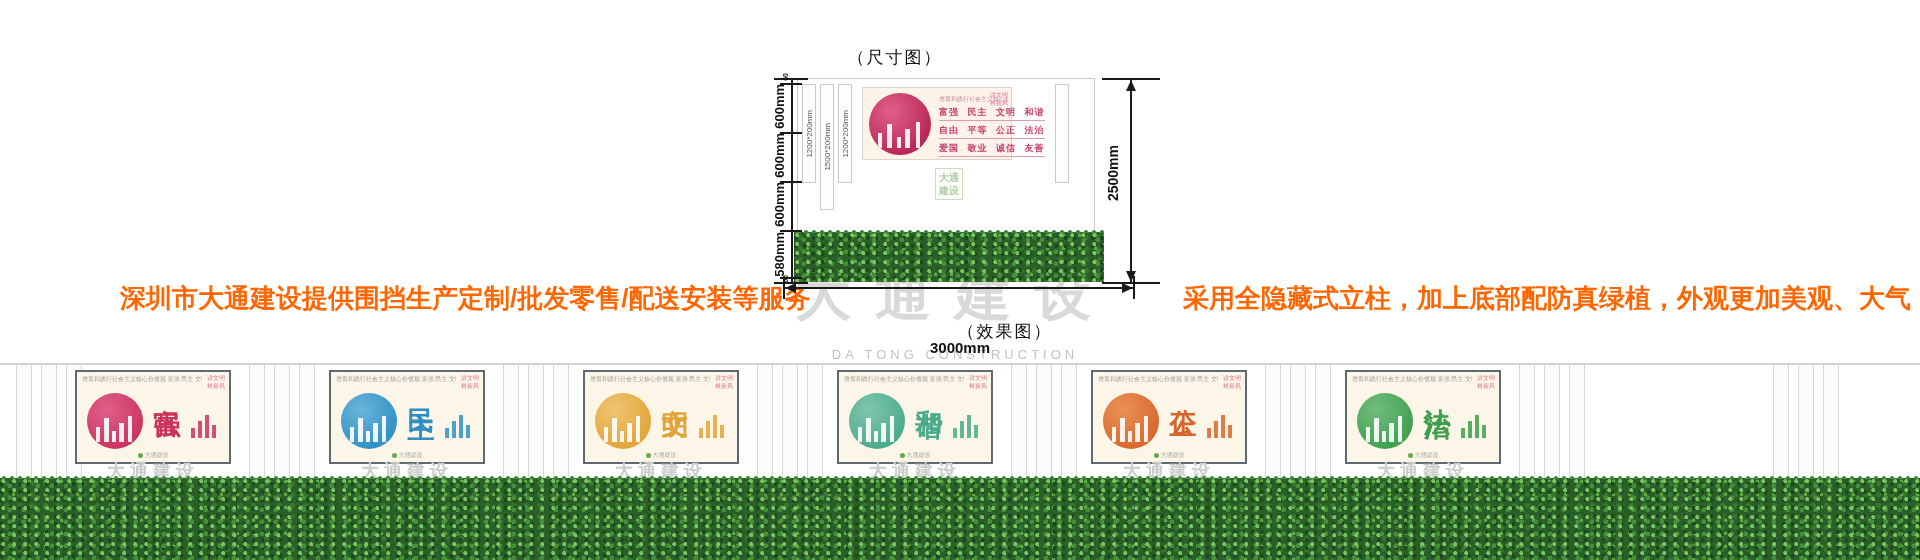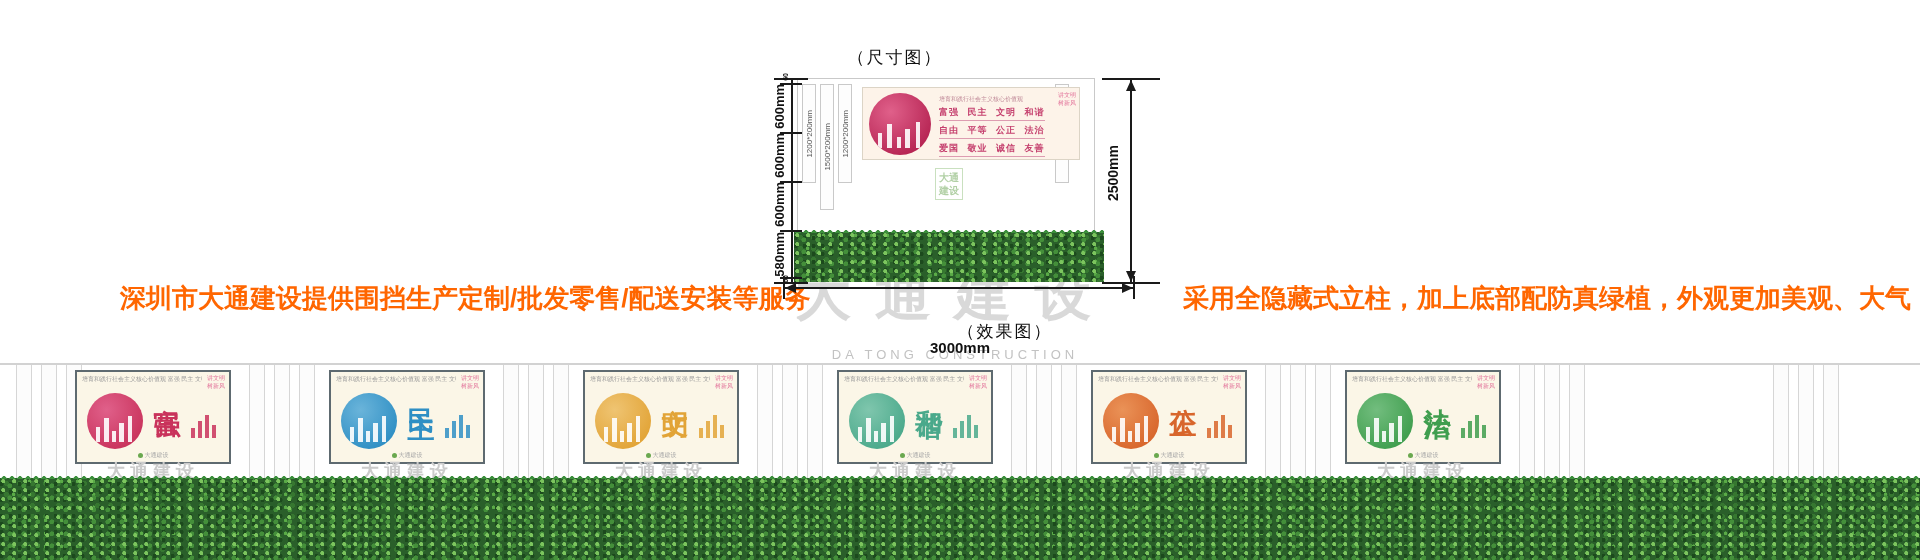--- a/index.html
+++ b/index.html
@@ -33,21 +33,21 @@
     background-size:8px 6px;}
 
   
   .dimfig{position:absolute;left:750px;top:70px;width:430px;height:250px;z-index:2;}
   .dimfig *{box-sizing:border-box;}
   .wall{position:absolute;left:47px;top:8px;width:298px;height:204px;background:#fff;border:1px solid #c9c9c9;}
   .dpost{position:absolute;top:14px;width:14px;height:99px;background:#fdfdfd;border:1px solid #c9c9c9;
          display:flex;align-items:center;justify-content:center;}
   .dpost span{writing-mode:vertical-rl;transform:rotate(180deg);font-size:8px;color:#555;white-space:nowrap;}
   .dpost.mid{height:126px;}
-  .dbanner{position:absolute;left:112px;top:17px;width:218px;height:73px;background:#fdf3e9;border:1px solid #dcd4c6;}
+  .dbanner{position:absolute;left:112px;top:17px;width:150px;height:73px;background:#fdf3e9;border:1px solid #dcd4c6;}
   .dcircle{position:absolute;left:6px;top:5px;width:62px;height:62px;border-radius:50%;overflow:hidden;
            background:radial-gradient(circle at 35% 30%, #e0608a, #b62453 78%);}
   .skyline{position:absolute;bottom:7px;left:9px;right:9px;height:28px;opacity:.9;background-repeat:no-repeat;
     background-image:linear-gradient(#fff 0 0),linear-gradient(#fff 0 0),linear-gradient(#fff 0 0),
                      linear-gradient(#fff 0 0),linear-gradient(#fff 0 0);
     background-position:0% 100%,24% 100%,48% 100%,70% 100%,95% 100%;
     background-size:4px 15px,5px 24px,4px 11px,5px 19px,4px 26px;}
   .dvalues{position:absolute;left:76px;top:7px;right:3px;}
   .dvalues .hdr{font-size:6px;color:#c08a99;white-space:nowrap;overflow:hidden;margin-bottom:2px;}
   .vrow{font-size:9px;font-weight:bold;color:#c5406e;letter-spacing:1px;word-spacing:5px;

